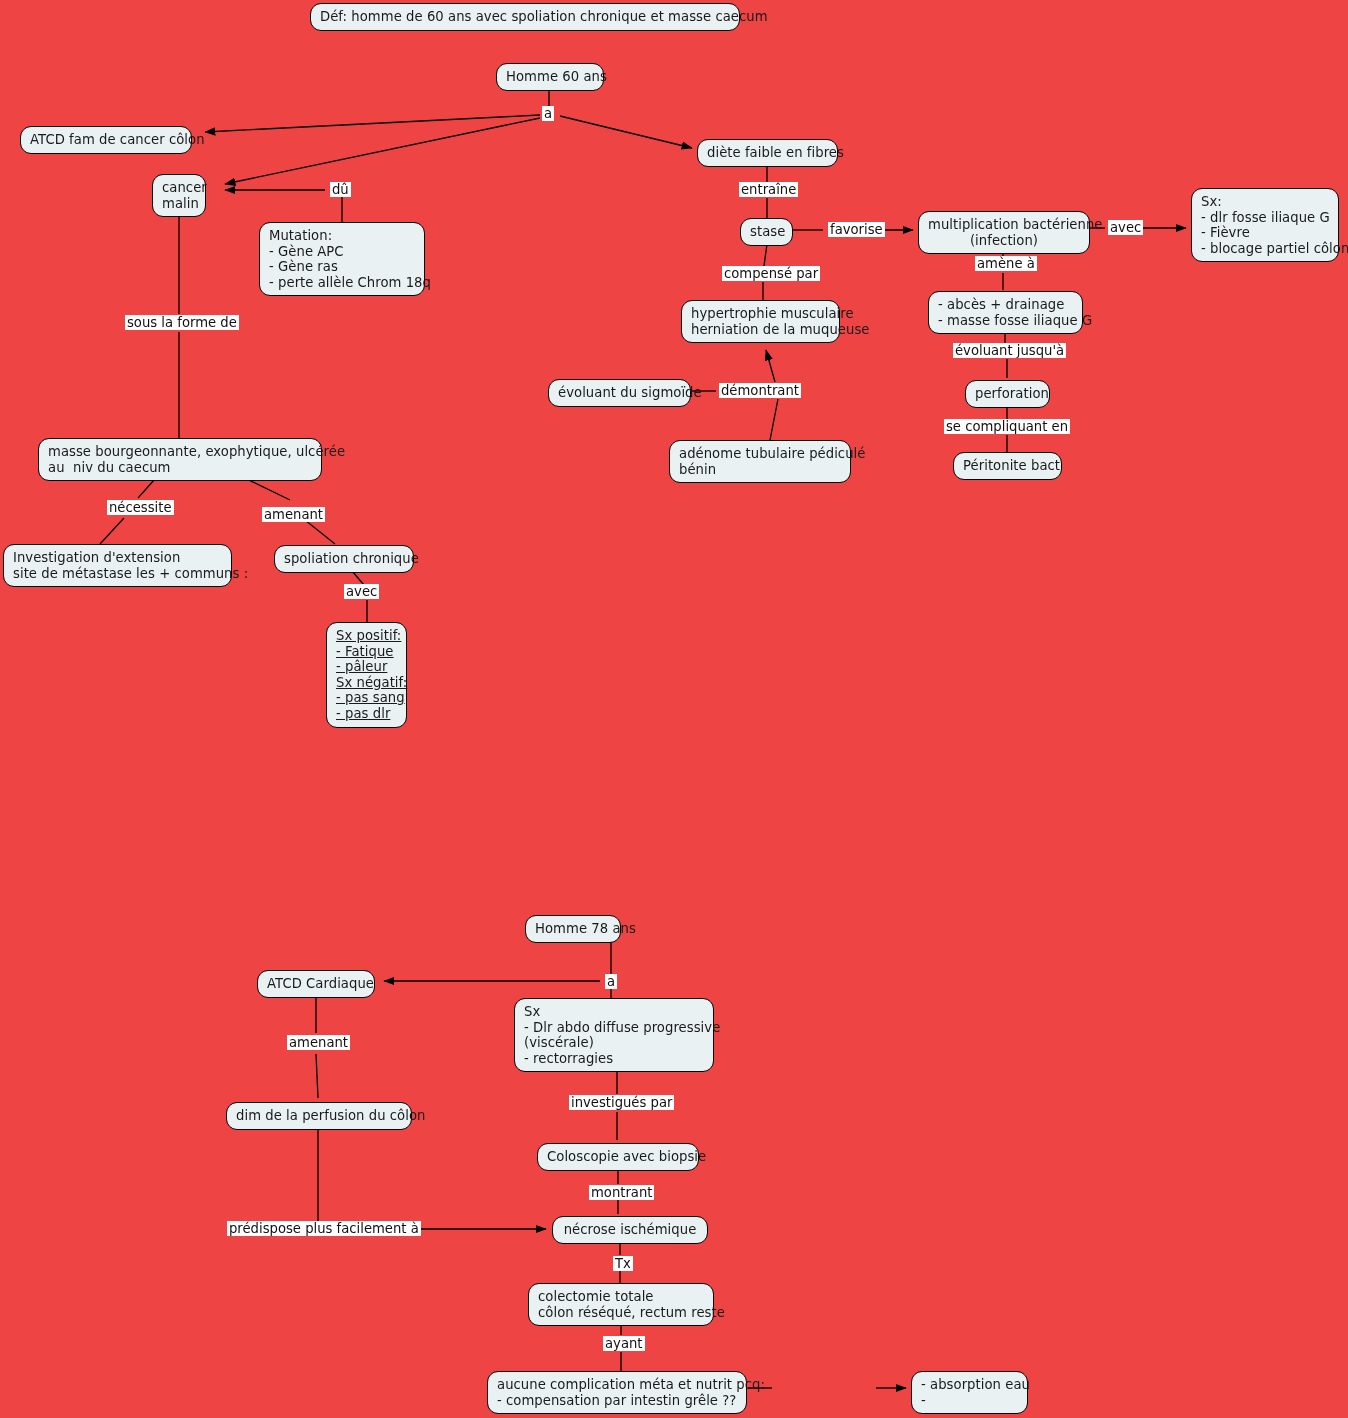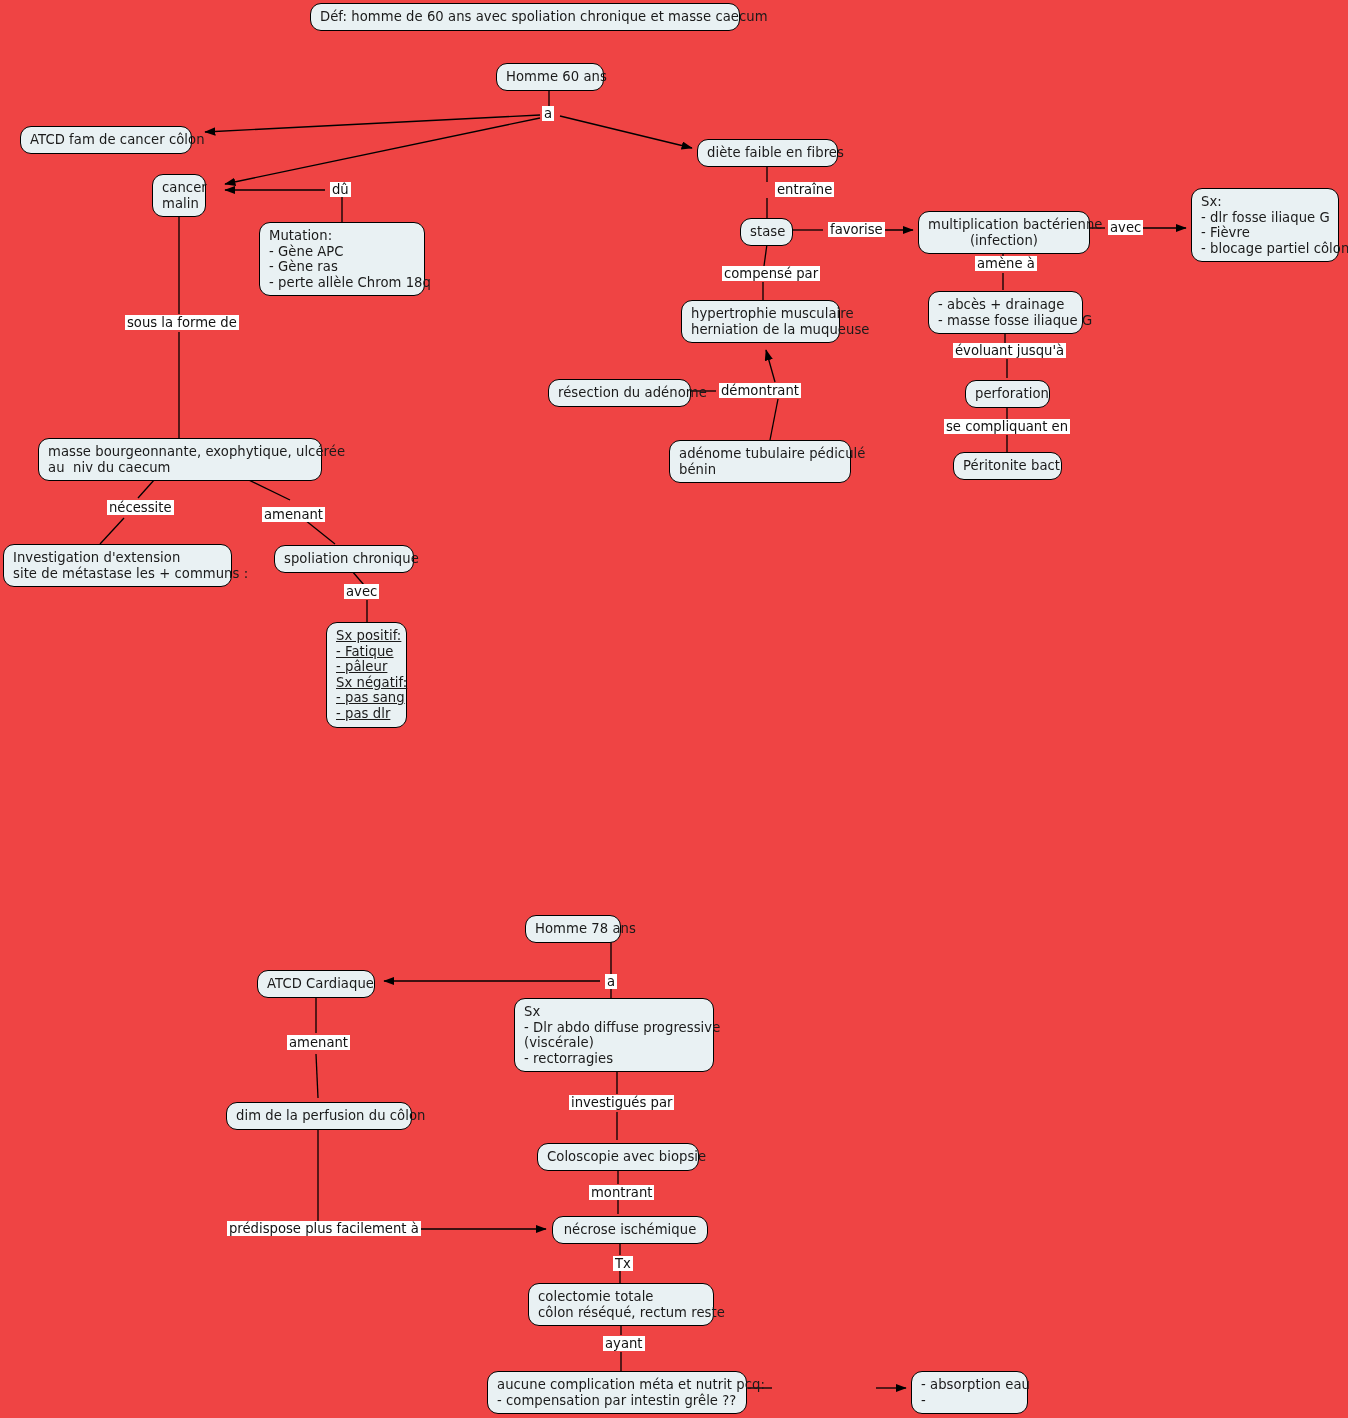--- a/index.html
+++ b/index.html
@@ -133,21 +133,21 @@
   <div class="node" style="left:928px;top:291px;width:155px;">- abcès + drainage
 - masse fosse iliaque G</div>
 
   <div class="node center" style="left:965px;top:380px;width:85px;">perforation</div>
 
   <div class="node center" style="left:953px;top:452px;width:109px;">Péritonite bact</div>
 
   <div class="node" style="left:681px;top:300px;width:159px;">hypertrophie musculaire
 herniation de la muqueuse</div>
 
-  <div class="node center" style="left:548px;top:379px;width:143px;">résection du adénome</div>
+  <div class="node center" style="left:548px;top:379px;width:143px;">évoluant du sigmoïde</div>
 
   <div class="node" style="left:669px;top:440px;width:182px;">adénome tubulaire pédiculé
 bénin</div>
 
   <div class="node" style="left:38px;top:438px;width:284px;">masse bourgeonnante, exophytique, ulcérée
 au  niv du caecum</div>
 
   <div class="node" style="left:3px;top:544px;width:229px;">Investigation d'extension
 site de métastase les + communs :</div>
 
@@ -156,21 +156,21 @@
   <div class="node" style="left:326px;top:622px;width:81px;text-decoration:underline;">Sx positif:
 - Fatique
 - pâleur
 Sx négatif:
 - pas sang
 - pas dlr</div>
 
   <div class="lbl" style="left:542px;top:106px;">a</div>
   <div class="lbl" style="left:330px;top:182px;">dû</div>
   <div class="lbl" style="left:125px;top:315px;">sous la forme de</div>
-  <div class="lbl" style="left:739px;top:182px;margin-left:36px;">entraîne</div>
+  <div class="lbl" style="left:739px;top:182px;">entraîne</div>
   <div class="lbl" style="left:828px;top:222px;">favorise</div>
   <div class="lbl" style="left:1108px;top:220px;">avec</div>
   <div class="lbl" style="left:975px;top:256px;">amène à</div>
   <div class="lbl" style="left:953px;top:343px;">évoluant jusqu'à</div>
   <div class="lbl" style="left:944px;top:419px;">se compliquant en</div>
   <div class="lbl" style="left:722px;top:266px;">compensé par</div>
   <div class="lbl" style="left:719px;top:383px;">démontrant</div>
   <div class="lbl" style="left:107px;top:500px;">nécessite</div>
   <div class="lbl" style="left:262px;top:507px;">amenant</div>
   <div class="lbl" style="left:344px;top:584px;">avec</div>

